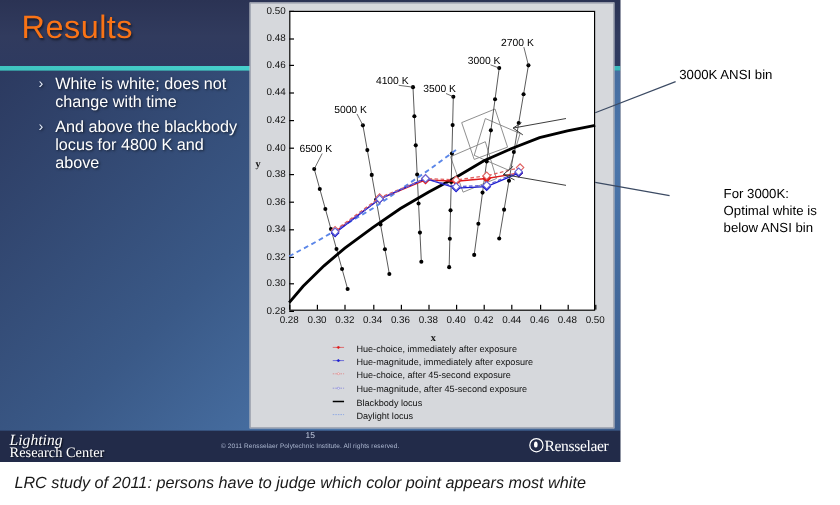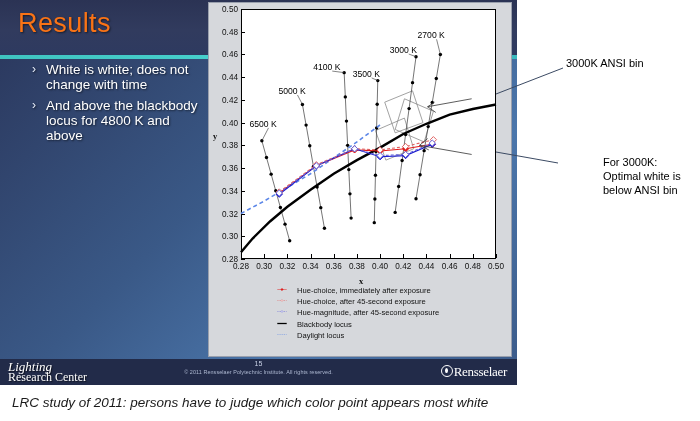--- a/index.html
+++ b/index.html
@@ -267,20 +267,24 @@
           <div class="cctlabel" style="left: 176.568px; top: 21.2727px;">2700 K</div>
         </div>
     </div>
 
     <div id="legend">
         <div class="lrow"><svg class="lsym" width="22" height="7" viewBox="0 0 22 7" style="position: absolute; left: 4px; top: 2px;">
             <line x1="0" y1="3.5" x2="22" y2="3.5" stroke="#e01b1b" stroke-width="1.1"></line>
             <rect x="9" y="1.5" width="4" height="4" transform="rotate(45 11 3.5)" fill="#e01b1b" stroke="#e01b1b" stroke-width="0.9"></rect>
           </svg><span>Hue-choice, immediately after exposure</span></div>
         <div class="lrow"><svg class="lsym" width="22" height="7" viewBox="0 0 22 7" style="position: absolute; left: 4px; top: 2px;">
+            <line x1="0" y1="3.5" x2="22" y2="3.5" stroke="#1b1bcf" stroke-width="1.1"></line>
+            <rect x="9" y="1.5" width="4" height="4" transform="rotate(45 11 3.5)" fill="#1b1bcf" stroke="#1b1bcf" stroke-width="0.9"></rect>
+          </svg><span>Hue-magnitude, immediately after exposure</span></div>
+        <div class="lrow"><svg class="lsym" width="22" height="7" viewBox="0 0 22 7" style="position: absolute; left: 4px; top: 2px;">
             <line x1="0" y1="3.5" x2="22" y2="3.5" stroke="#e06060" stroke-width="1.1" stroke-dasharray="3 2"></line>
             <circle cx="11" cy="3.5" r="2" fill="#fff" stroke="#e06060" stroke-width="0.9"></circle>
           </svg><span>Hue-choice, after 45-second exposure</span></div>
         <div class="lrow"><svg class="lsym" width="22" height="7" viewBox="0 0 22 7" style="position: absolute; left: 4px; top: 2px;">
             <line x1="0" y1="3.5" x2="22" y2="3.5" stroke="#6060d8" stroke-width="1.1" stroke-dasharray="3 2"></line>
             <circle cx="11" cy="3.5" r="2" fill="#fff" stroke="#6060d8" stroke-width="0.9"></circle>
           </svg><span>Hue-magnitude, after 45-second exposure</span></div>
         <div class="lrow"><svg class="lsym" width="22" height="7" viewBox="0 0 22 7" style="position: absolute; left: 4px; top: 2px;">
             <line x1="0" y1="3.5" x2="22" y2="3.5" stroke="#000000" stroke-width="3"></line>
           </svg><span>Blackbody locus</span></div>

